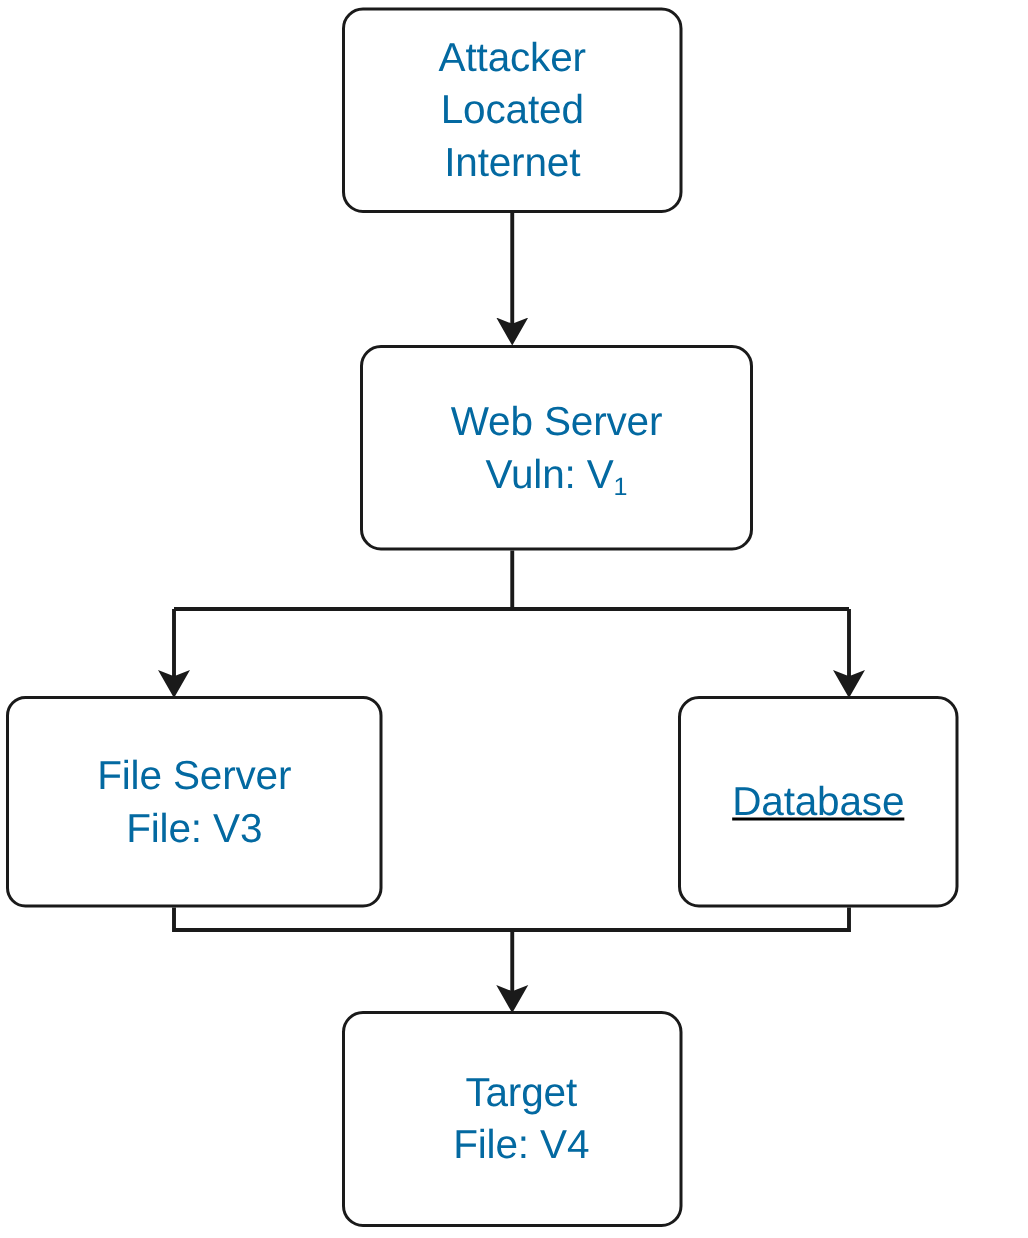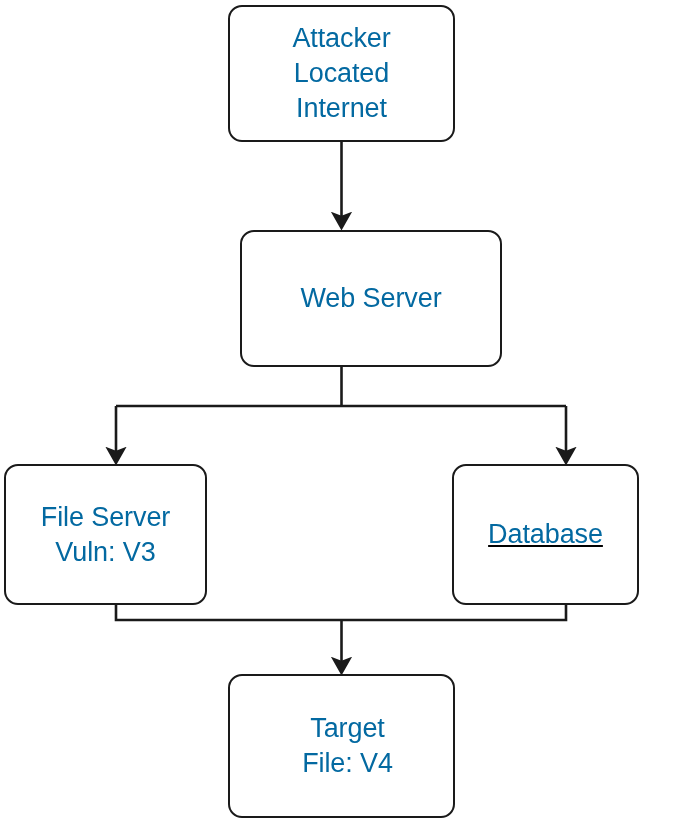--- a/index.html
+++ b/index.html
@@ -46,21 +46,21 @@
   }
   .node-label sub {
     font-size: 0.62em;
     line-height: 0;
     vertical-align: -0.28em;
   }
 
   
   #node-attacker     { left: 228px; top: 5px;   width: 227px; height: 137px; }
   #node-webserver    { left: 228px; top: 230px; width: 262px; height: 137px; margin-left: 12px; }
-  #node-fileserver   { left: 4px;   top: 464px; width: 203px; height: 141px; }
+  #node-fileserver   { left: 4px;   top: 464px; width: 251px; height: 141px; border-radius: 13px; }
   #node-database     { left: 452px; top: 464px; width: 187px; height: 141px; text-decoration: underline; }
   #node-workstation  { left: 228px; top: 674px; width: 227px; height: 144px; padding-left: 12px; }
 </style>
 </head>
 <body>
 
 <div id="diagram-canvas">
 
   <svg id="edge-layer" viewBox="0 0 685 825" width="685" height="825" aria-hidden="true">
     <defs>
@@ -96,25 +96,26 @@
   </svg>
 
   <div class="node" id="node-attacker">
     <div class="node-label">Attacker</div>
     <div class="node-label">Located</div>
     <div class="node-label">Internet</div>
   </div>
 
   <div class="node" id="node-webserver">
     <div class="node-label">Web Server</div>
+    <div class="node-label"><span>Vuln: V</span><sub>1</sub></div>
   </div>
 
   <div class="node" id="node-fileserver">
     <div class="node-label">File Server</div>
-    <div class="node-label">Vuln: V3</div>
+    <div class="node-label">File: V3</div>
   </div>
 
   <div class="node" id="node-database">
     <div class="node-label">Database</div>
   </div>
 
   <div class="node" id="node-workstation">
     <div class="node-label">Target</div>
     <div class="node-label">File: V4</div>
   </div>

